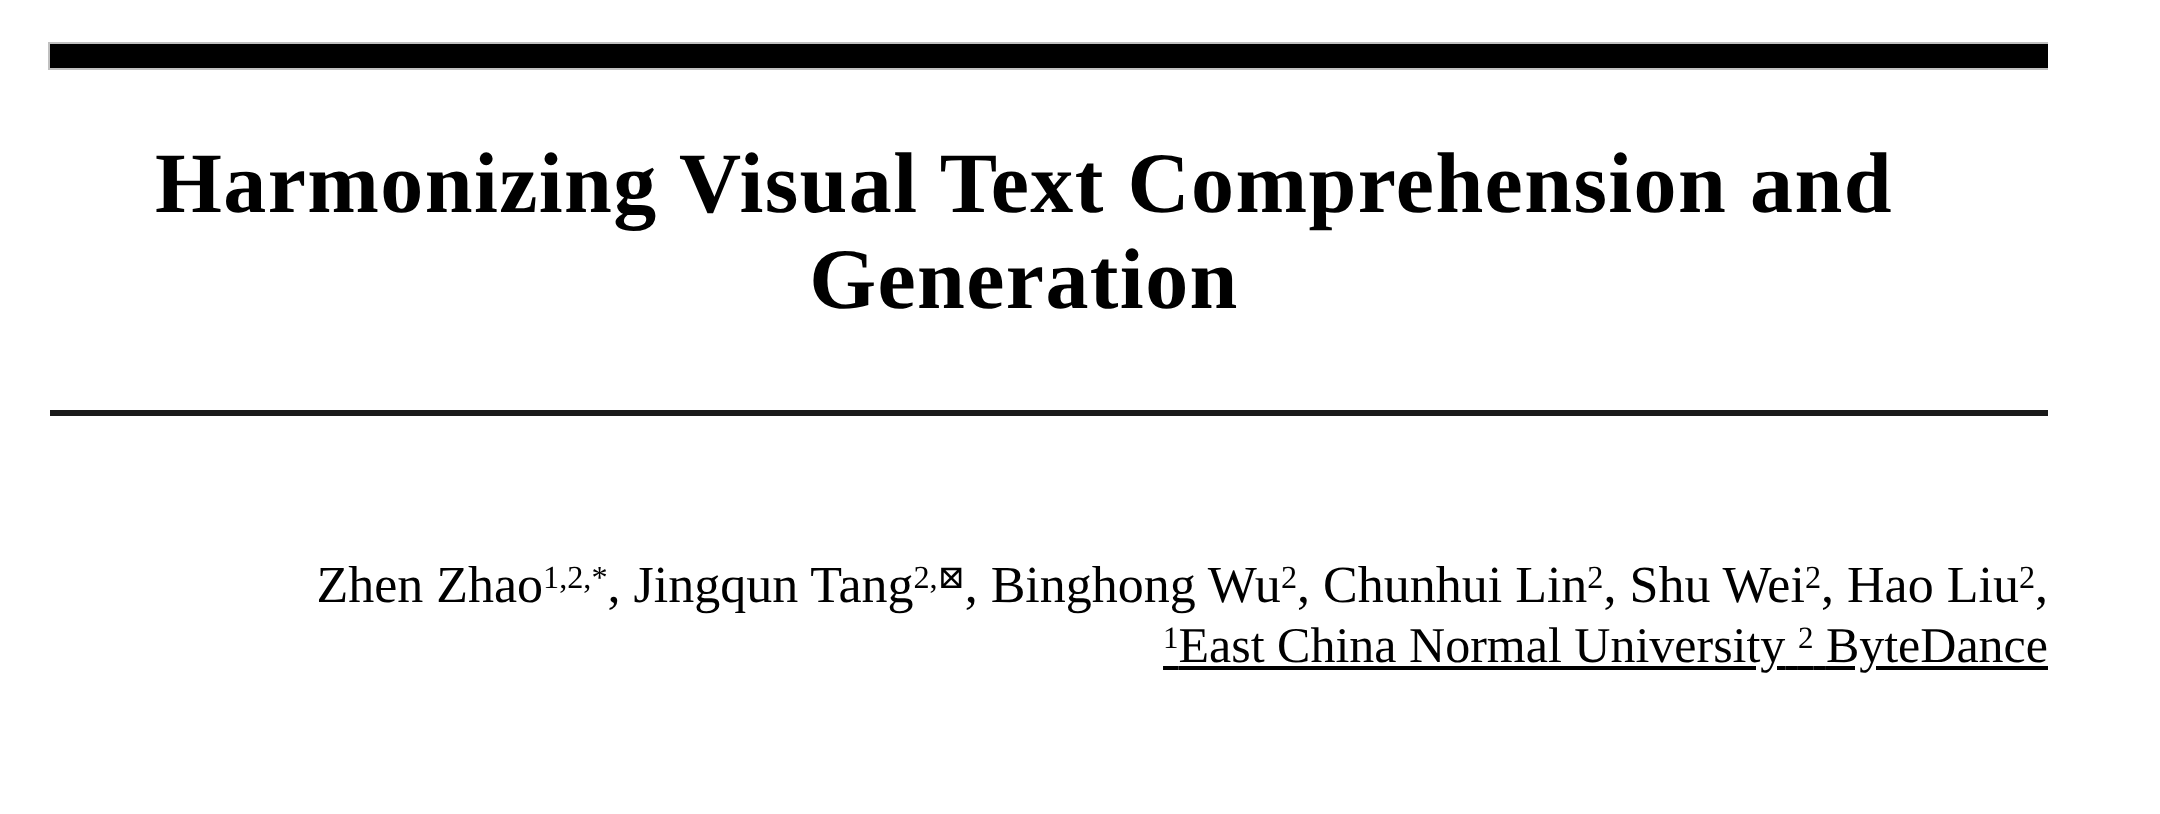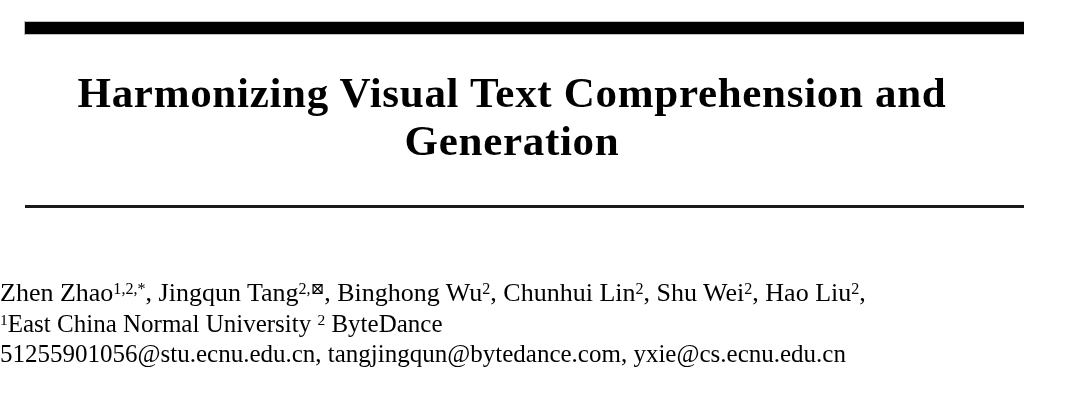--- a/index.html
+++ b/index.html
@@ -52,29 +52,30 @@
     top: 205px;
     width: 1048px;
     height: 3px;
     background: var(--rule);
   }
   .author-block {
     position: absolute;
     top: 278px;
     left: 0;
     width: 100%;
-    text-align: left;
+    text-align: right;
   }
   .author-line {
     font-size: 26px;
     line-height: 30px;
   }
   .affil-line {
     font-size: 25px;
     line-height: 32px;
+    text-decoration: underline;
   }
   .email-line {
     font-size: 25px;
     line-height: 27px;
   }
   sup {
     font-size: 62%;
     line-height: 0;
     vertical-align: baseline;
     position: relative;
@@ -88,15 +89,14 @@
 <div class="page">
   <div class="top-bar"></div>
 
   <h1 class="title">Harmonizing Visual Text Comprehension and Generation</h1>
 
   <div class="mid-rule"></div>
 
   <div class="author-block">
     <div class="author-line" id="author-line-0"><span>Zhen Zhao</span><sup>1,2,*</sup>, <span>Jingqun Tang</span><sup>2,⊠</sup>, <span>Binghong Wu</span><sup>2</sup>, <span>Chunhui Lin</span><sup>2</sup>, <span>Shu Wei</span><sup>2</sup>, <span>Hao Liu</span><sup>2</sup>,</div>
     <div class="affil-line" id="affil-line"><sup>1</sup><span>East China Normal University</span> <sup>2</sup> <span>ByteDance</span></div>
-    <div class="email-line">51255901056@stu.ecnu.edu.cn, tangjingqun@bytedance.com, yxie@cs.ecnu.edu.cn</div>
   </div>
 </div>
 
 </body></html>

